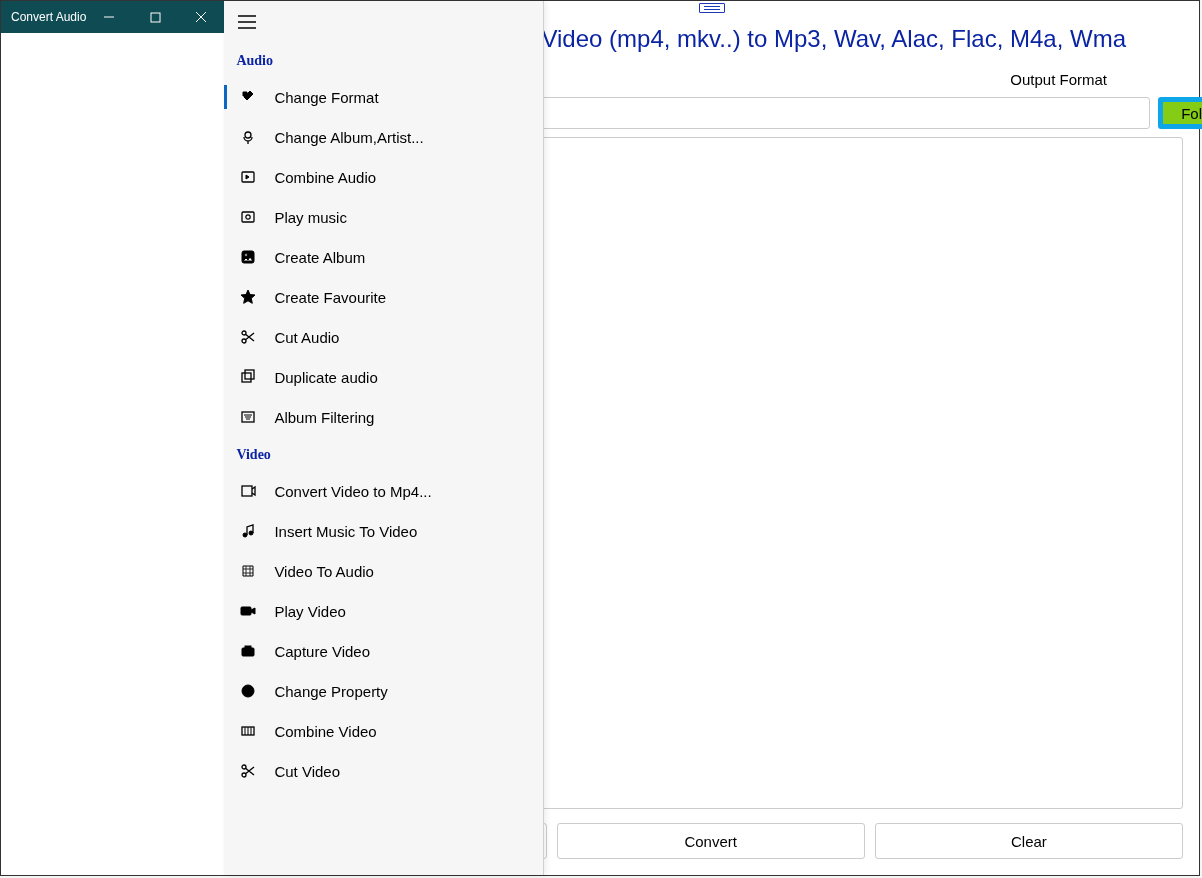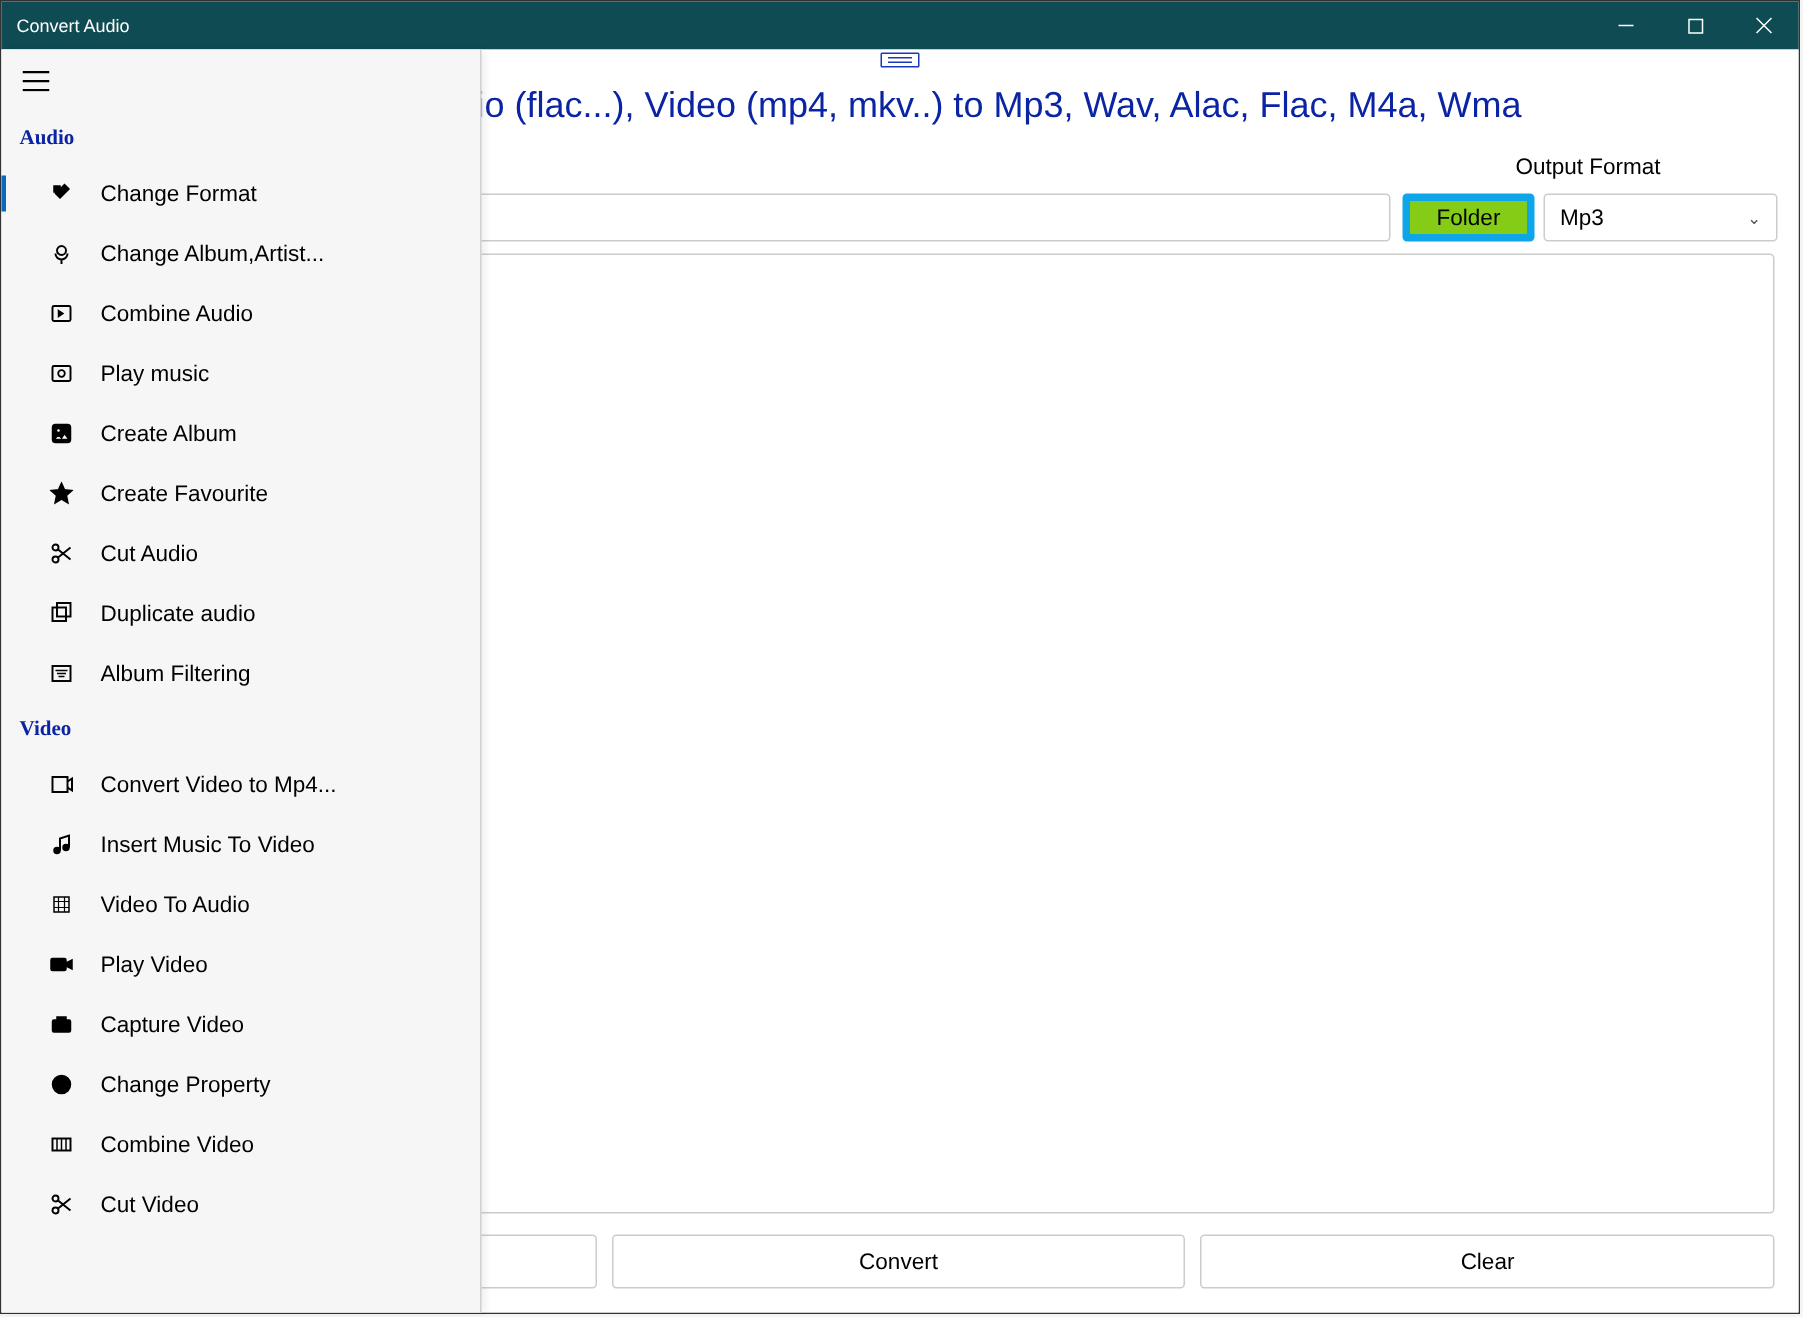--- a/index.html
+++ b/index.html
@@ -14,21 +14,20 @@
       overflow: hidden;
       background: #f5f5f5;
     }
     .window {
       width: 1200px;
       height: 876px;
       margin: 0;
       border: 1px solid #333;
       background: #fff;
       display: flex;
-      flex-direction: column;
       position: relative;
     }
     
     .titlebar {
       height: 32px;
       background: #0e4b53;
       color: #fff;
       display: flex;
       align-items: center;
       flex-shrink: 0;
@@ -217,21 +216,21 @@
       color: #0b24a3;
       font-size: 14px;
       font-weight: 600;
       padding: 10px 12px 8px 12px;
       font-family: Liberation Serif, serif;
     }
     .nav-item {
       display: flex;
       align-items: center;
       height: 40px;
-      padding-left: 28px;
+      padding-left: 12px;
       cursor: pointer;
       font-size: 15px;
       color: #000;
       position: relative;
     }
     .nav-item.active::before {
       content: "";
       position: absolute;
       left: 0; top: 8px; bottom: 8px;
       width: 3px;

